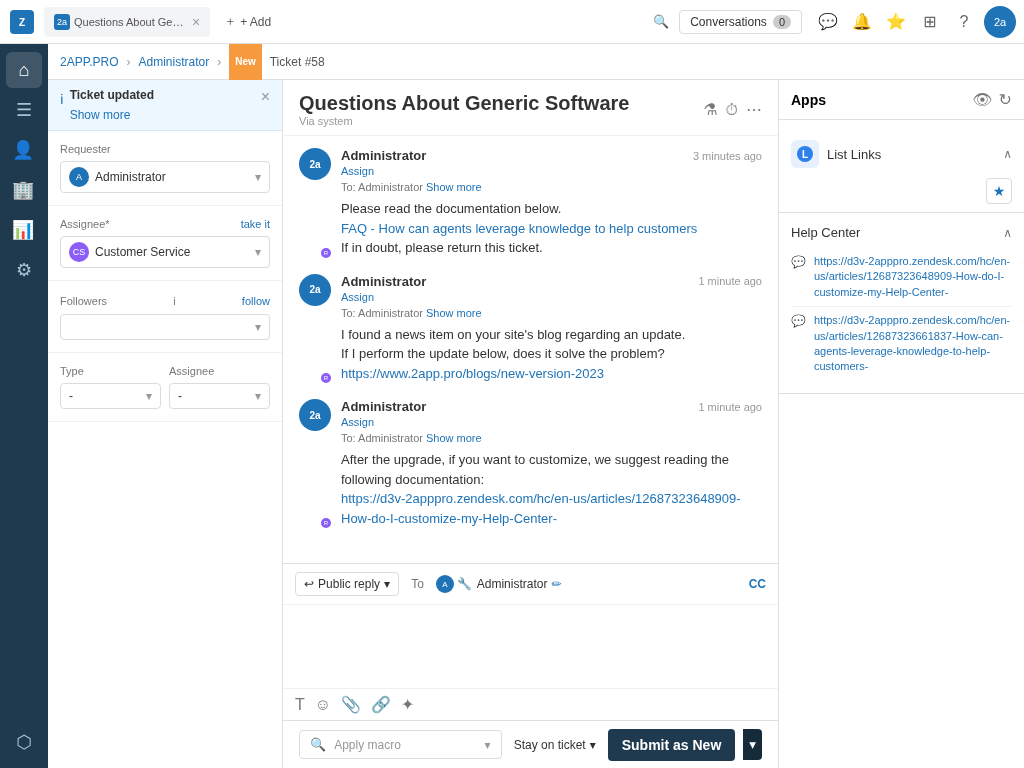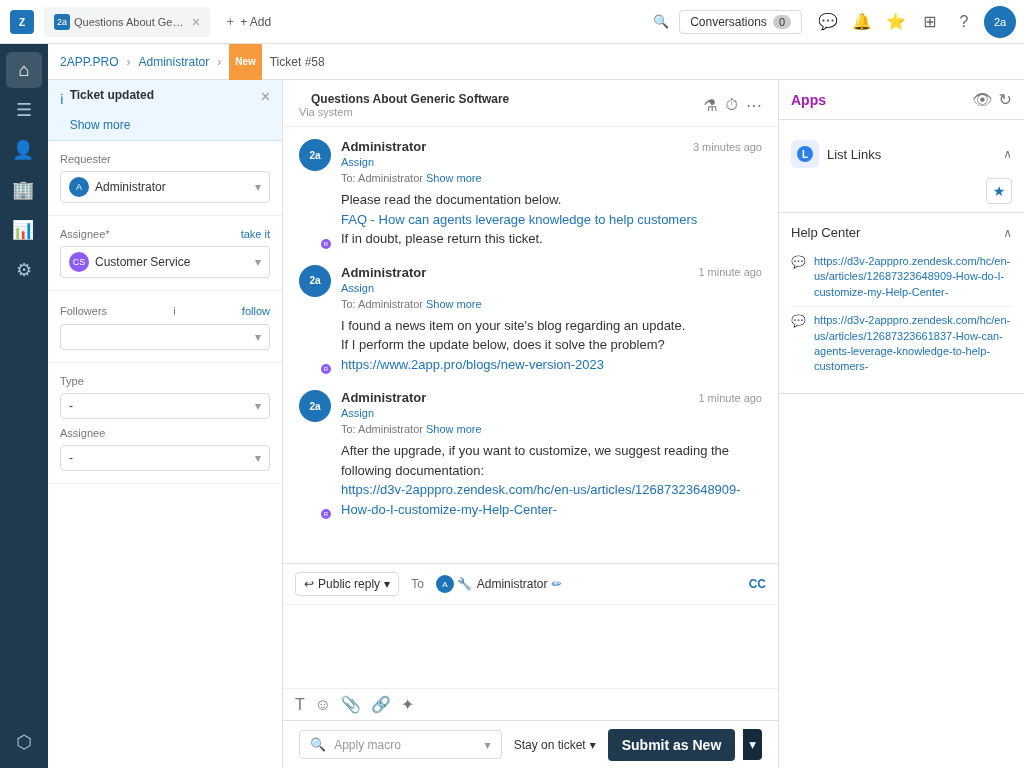--- a/index.html
+++ b/index.html
@@ -39,39 +39,39 @@
     .breadcrumb-ticket { font-size: 12px; color: #555; }
 
     
     .three-col { display: flex; flex: 1; overflow: hidden; }
 
     
     .left-sidebar { width: 235px; background: #fff; border-right: 1px solid #e0e0e0; display: flex; flex-direction: column; flex-shrink: 0; overflow-y: auto; }
     .notification-bar { background: #edf7ff; border-bottom: 1px solid #d0e8f8; padding: 8px 12px; display: flex; align-items: flex-start; justify-content: space-between; font-size: 12px; }
     .notification-content { display: flex; gap: 6px; align-items: flex-start; }
     .notification-icon { color: #1f73b7; font-size: 14px; margin-top: 1px; }
-    .notification-text { display: flex; flex-direction: column; gap: 16px; }
+    .notification-text { display: flex; flex-direction: column; gap: 6px; }
     .notification-title { font-weight: 600; color: #333; }
     .notification-link { color: #1f73b7; cursor: pointer; }
     .notification-close { color: #999; cursor: pointer; font-size: 16px; }
     .sidebar-section { padding: 12px; border-bottom: 1px solid #f0f0f0; }
     .sidebar-label { font-size: 11px; color: #777; margin-bottom: 6px; display: flex; align-items: center; justify-content: space-between; }
     .sidebar-label-action { color: #1f73b7; cursor: pointer; font-size: 11px; }
     .sidebar-select { width: 100%; border: 1px solid #d8dcde; border-radius: 4px; padding: 5px 8px; font-size: 12px; background: #fff; display: flex; align-items: center; justify-content: space-between; cursor: pointer; }
     .sidebar-select-inner { display: flex; align-items: center; gap: 6px; }
     .agent-avatar { width: 20px; height: 20px; background: #1f73b7; border-radius: 50%; display: flex; align-items: center; justify-content: center; font-size: 9px; color: #fff; }
     .tags-input { width: 100%; border: 1px solid #d8dcde; border-radius: 4px; padding: 5px 8px; font-size: 12px; min-height: 28px; }
-    .type-priority-row { display: flex; gap: 8px; flex-direction: column; }
+    .type-priority-row { display: flex; gap: 8px; }
     .type-col, .priority-col { flex: 1; }
     .select-field { width: 100%; border: 1px solid #d8dcde; border-radius: 4px; padding: 5px 8px; font-size: 12px; background: #fff; display: flex; align-items: center; justify-content: space-between; cursor: pointer; }
 
     
     .center-col { flex: 1; display: flex; flex-direction: column; overflow: hidden; background: #fff; border-right: 1px solid #e0e0e0; }
     .conv-header { padding: 12px 16px 8px; border-bottom: 1px solid #f0f0f0; display: flex; align-items: center; justify-content: space-between; flex-shrink: 0; }
-    .conv-title { font-size: 12px; font-weight: 600; color: #333; margin-left: 12px; }
+    .conv-title { font-size: 20px; font-weight: 600; color: #333; }
     .conv-via { font-size: 11px; color: #999; }
     .conv-header-icons { display: flex; gap: 8px; align-items: center; }
     .conv-header-icon { color: #777; cursor: pointer; font-size: 16px; }
     .conv-messages { flex: 1; overflow-y: auto; padding: 12px 16px; display: flex; flex-direction: column; gap: 16px; }
     .message-item { display: flex; gap: 10px; }
     .msg-avatar { width: 32px; height: 32px; background: #1f73b7; border-radius: 50%; display: flex; align-items: center; justify-content: center; font-size: 11px; color: #fff; flex-shrink: 0; position: relative; }
     .msg-avatar-badge { position: absolute; bottom: -2px; right: -2px; width: 14px; height: 14px; background: #fff; border-radius: 50%; display: flex; align-items: center; justify-content: center; }
     .msg-avatar-badge-inner { width: 10px; height: 10px; background: #8b5cf6; border-radius: 50%; display: flex; align-items: center; justify-content: center; font-size: 6px; color: #fff; }
     .msg-body { flex: 1; }
     .msg-header { display: flex; align-items: center; justify-content: space-between; margin-bottom: 2px; }
@@ -98,21 +98,21 @@
     .macro-input { flex: 1; display: flex; align-items: center; gap: 8px; border: 1px solid #d8dcde; border-radius: 4px; padding: 6px 10px; cursor: pointer; }
     .macro-placeholder { font-size: 12px; color: #999; flex: 1; }
     .macro-chevron { color: #999; font-size: 12px; }
     .stay-on-ticket-btn { display: flex; align-items: center; gap: 4px; font-size: 12px; color: #333; cursor: pointer; }
     .submit-btn { background: #1f3a4f; color: #fff; border: none; border-radius: 4px; padding: 8px 14px; font-size: 14px; font-weight: 600; cursor: pointer; display: flex; align-items: center; gap: 4px; }
     .submit-btn-chevron { background: #162b3a; color: #fff; border: none; border-radius: 0 4px 4px 0; padding: 8px 6px; cursor: pointer; }
 
     
     .right-panel { width: 245px; background: #fff; display: flex; flex-direction: column; overflow: hidden; flex-shrink: 0; }
     .right-panel-header { padding: 10px 12px; display: flex; align-items: center; justify-content: space-between; border-bottom: 1px solid #e0e0e0; flex-shrink: 0; }
-    .apps-title { font-size: 14px; font-weight: 600; color: #a21caf; }
+    .apps-title { font-size: 14px; font-weight: 600; color: #000000; }
     .right-panel-icons { display: flex; gap: 6px; }
     .right-panel-icon { color: #777; cursor: pointer; font-size: 16px; }
     .right-panel-content { flex: 1; overflow-y: auto; padding: 8px 0; }
     .apps-section { border-bottom: 1px solid #e0e0e0; padding: 8px 12px; }
     .apps-section-header { display: flex; align-items: center; justify-content: space-between; cursor: pointer; padding: 4px 0; }
     .apps-section-title { display: flex; align-items: center; gap: 8px; font-size: 13px; font-weight: 500; }
     .apps-section-icon { width: 28px; height: 28px; border-radius: 6px; background: #e8f0fe; display: flex; align-items: center; justify-content: center; }
     .apps-chevron { color: #777; font-size: 12px; }
     .star-btn { width: 26px; height: 26px; border: 1px solid #d8dcde; border-radius: 4px; display: flex; align-items: center; justify-content: center; cursor: pointer; font-size: 14px; color: #1f73b7; margin: 6px 0 0 auto; }
     .help-center-link { display: flex; align-items: flex-start; gap: 8px; padding: 6px 0; border-bottom: 1px solid #f0f0f0; font-size: 11px; color: #1f73b7; cursor: pointer; }

